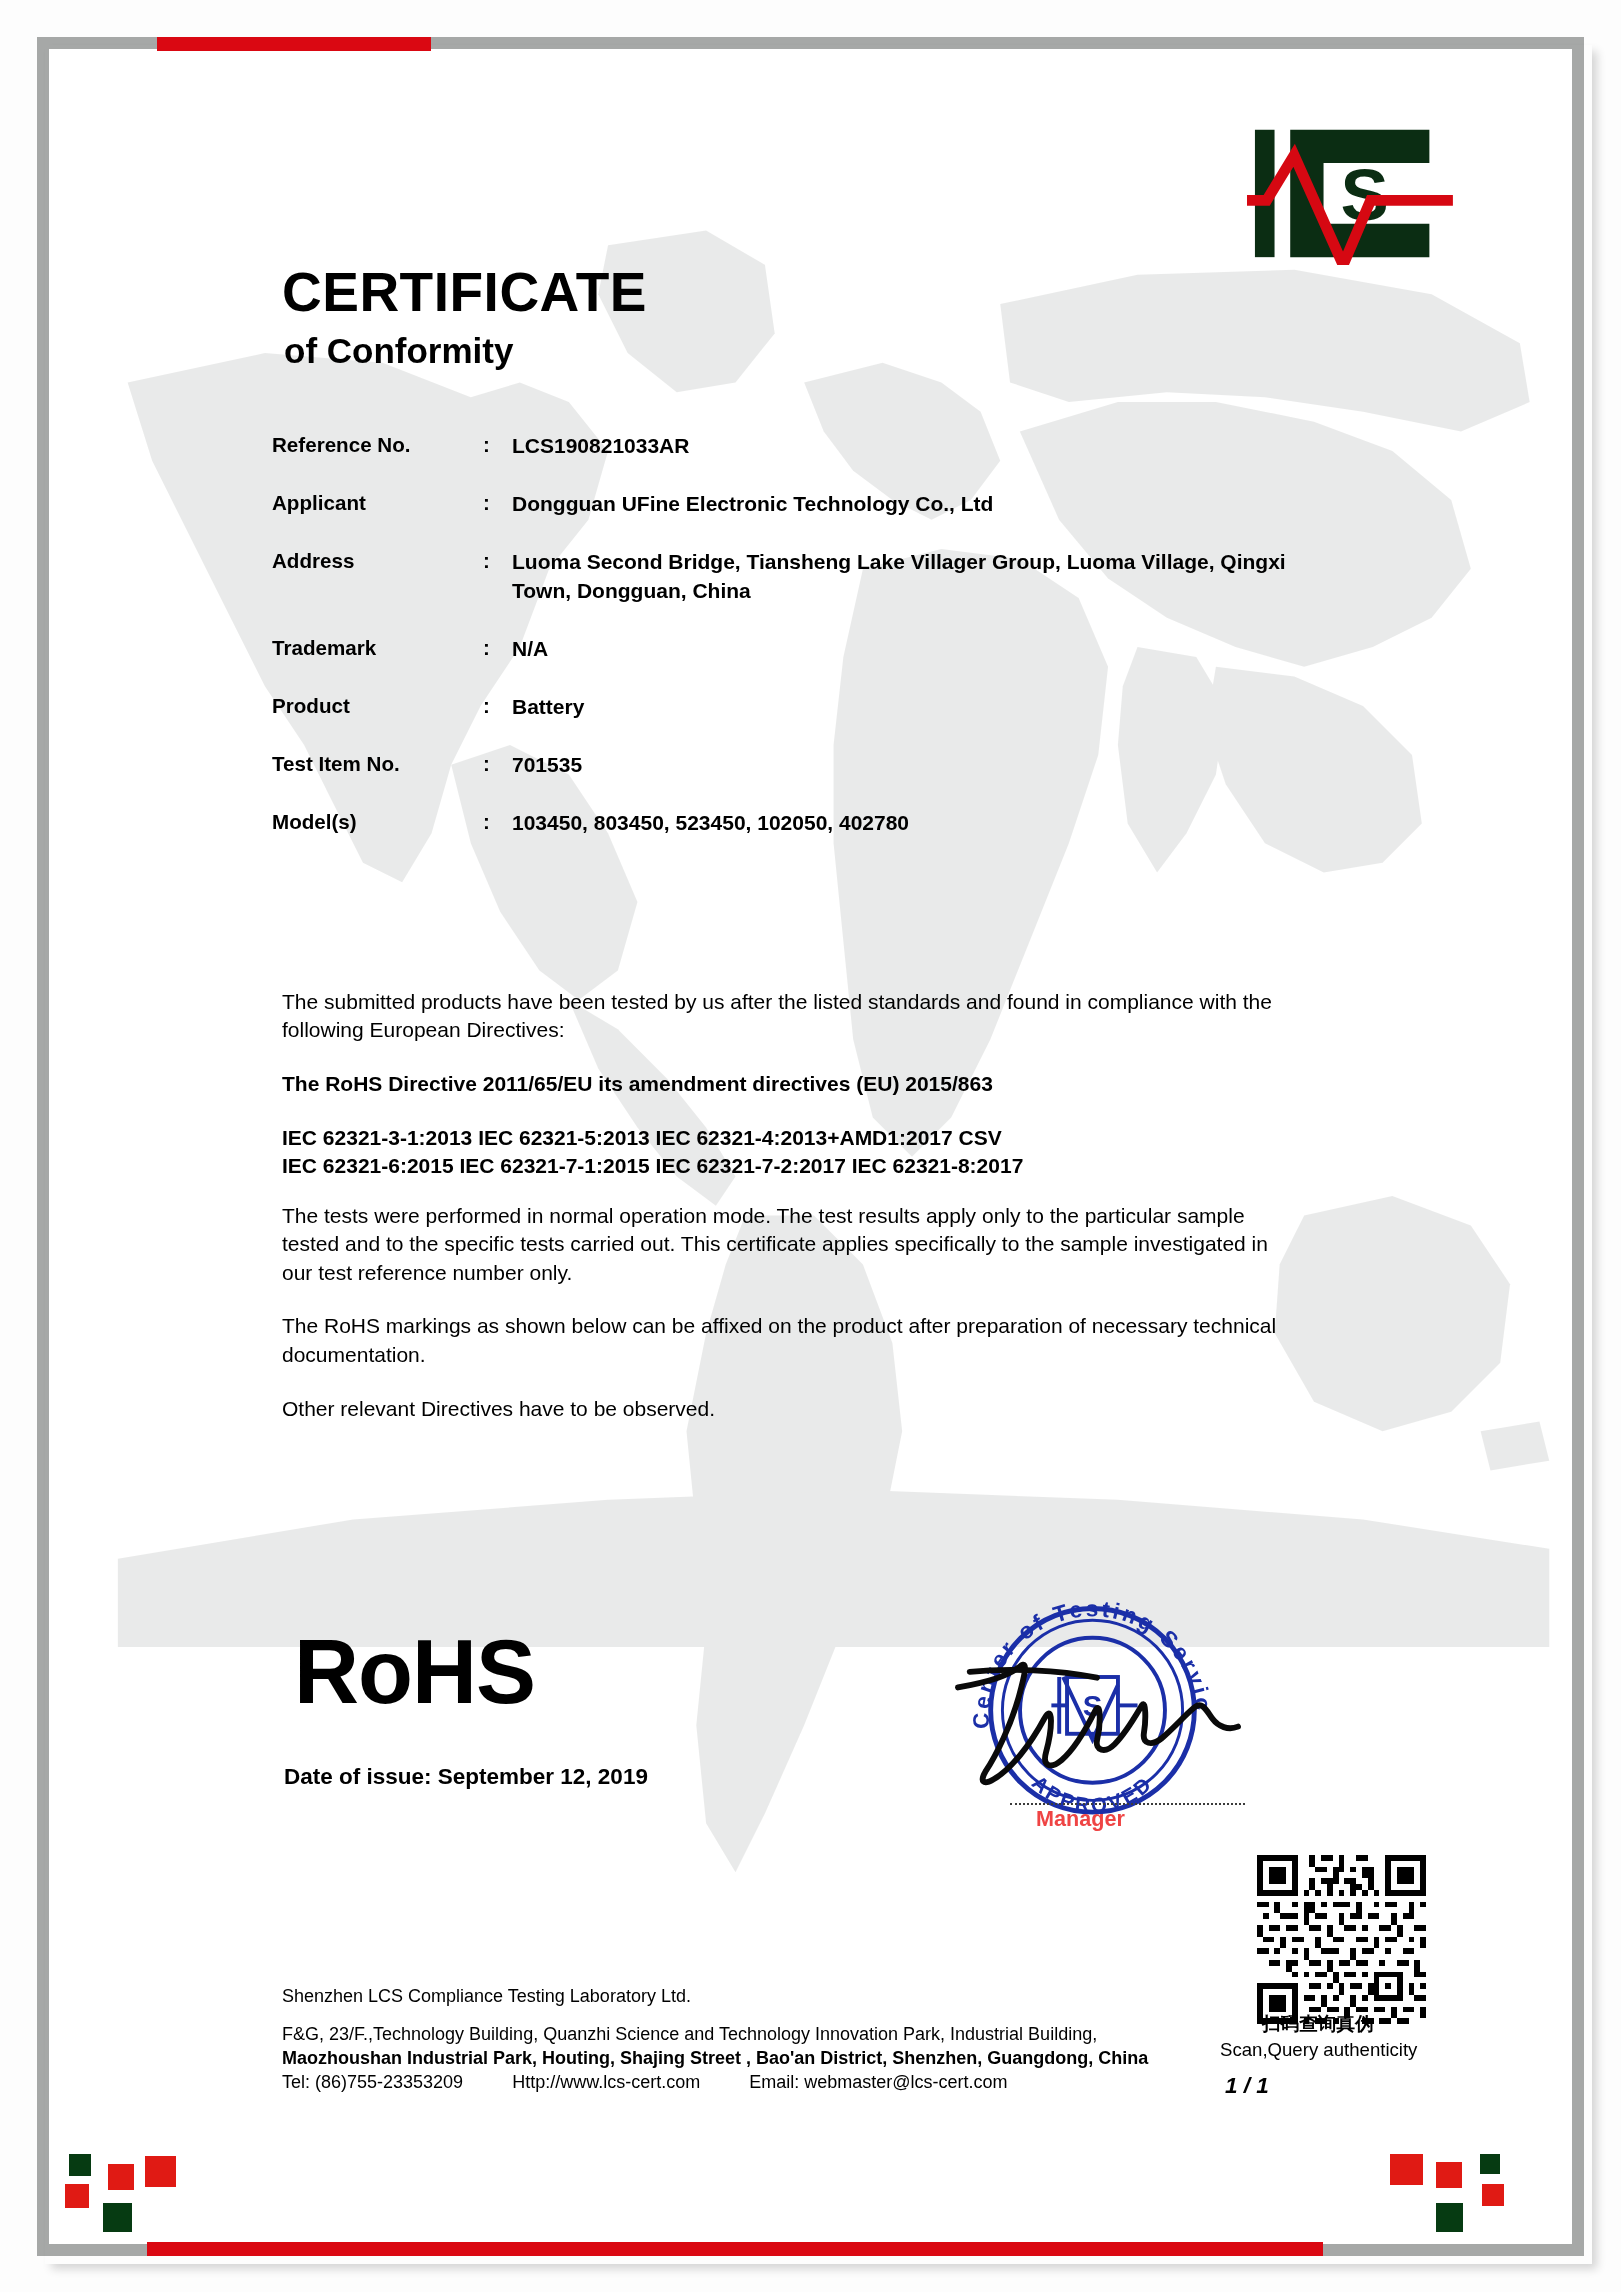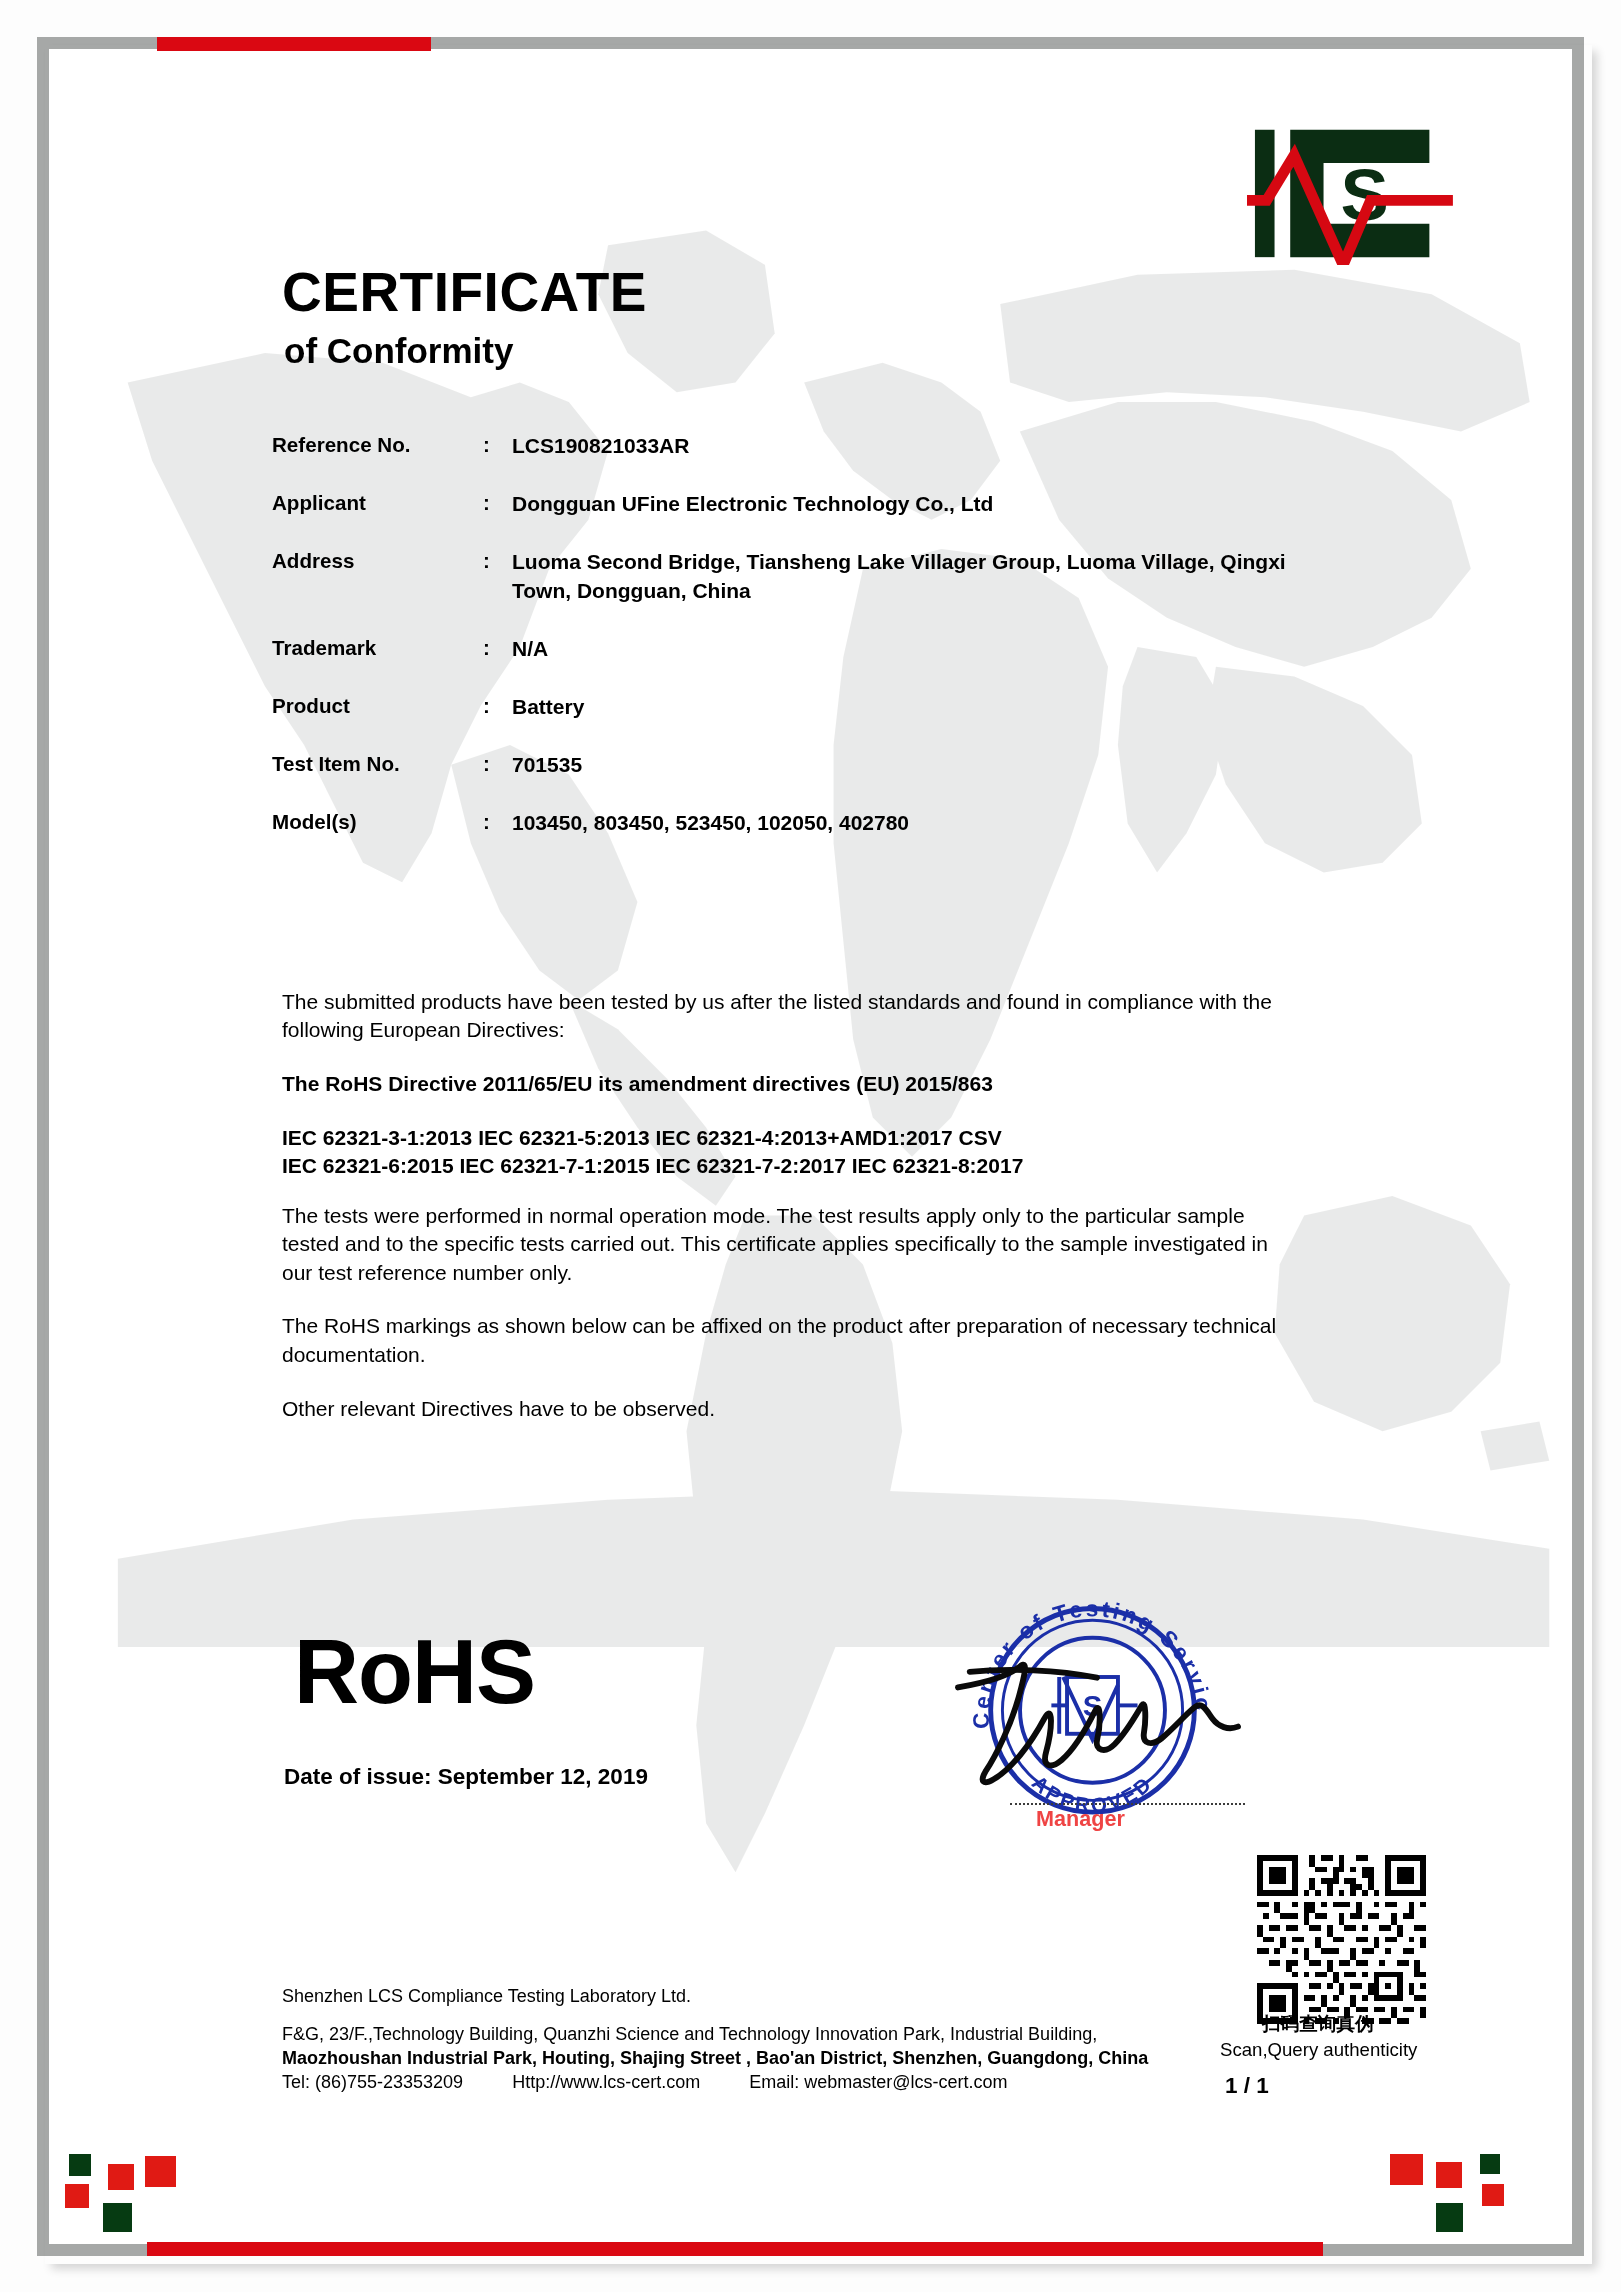--- a/index.html
+++ b/index.html
@@ -71,21 +71,21 @@
   .f2{font-size:18px;line-height:1.33;text-align:justify;}
   .f3{font-size:18px;line-height:1.33;font-weight:bold;}
   .f4{font-size:18px;line-height:1.33;}
   .f4 span{display:inline-block;}
   .f4 .sp1{width:39px;}
   .f4 .sp2{width:39px;}
 
   .scan-cn{position:absolute;left:1262px;top:2011px;font-size:18.6px;font-weight:bold;
            font-family:"DejaVu Sans",sans-serif;}
   .scan-en{position:absolute;left:1220px;top:2039px;font-size:18.6px;}
-  .pageno{position:absolute;left:1225px;top:2073px;font-size:22.5px;font-weight:bold;}
+  .pageno{position:absolute;left:1225px;top:2073px;font-size:22.5px;font-weight:bold;font-style:italic;}
 </style>
 </head>
 <body>
 
 <div class="page">
 
   <div class="frame"></div>
   <div class="paper-shadow"></div>
 
   <div class="map">

